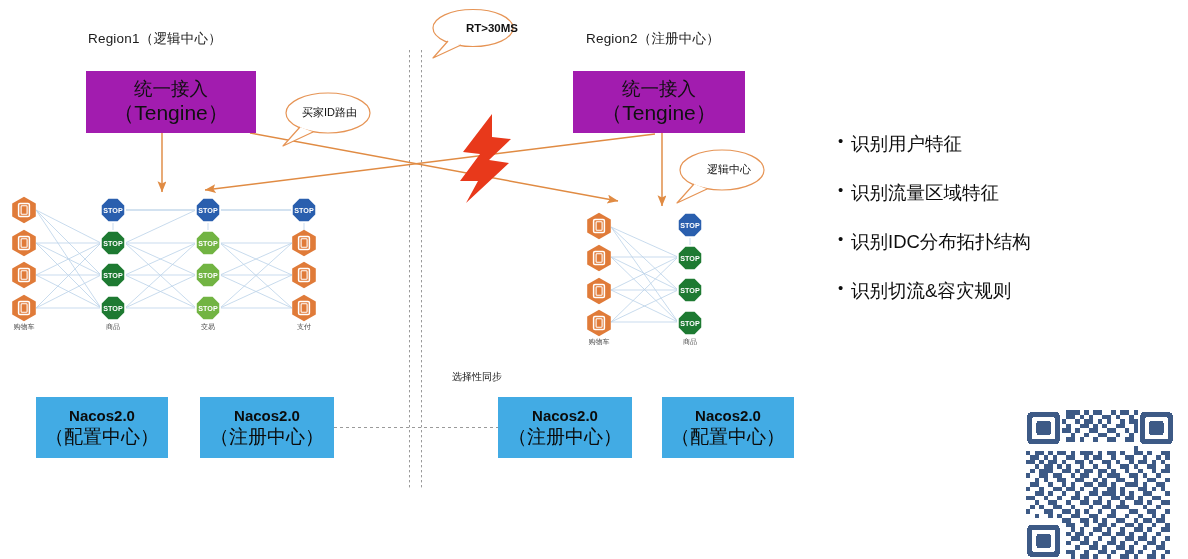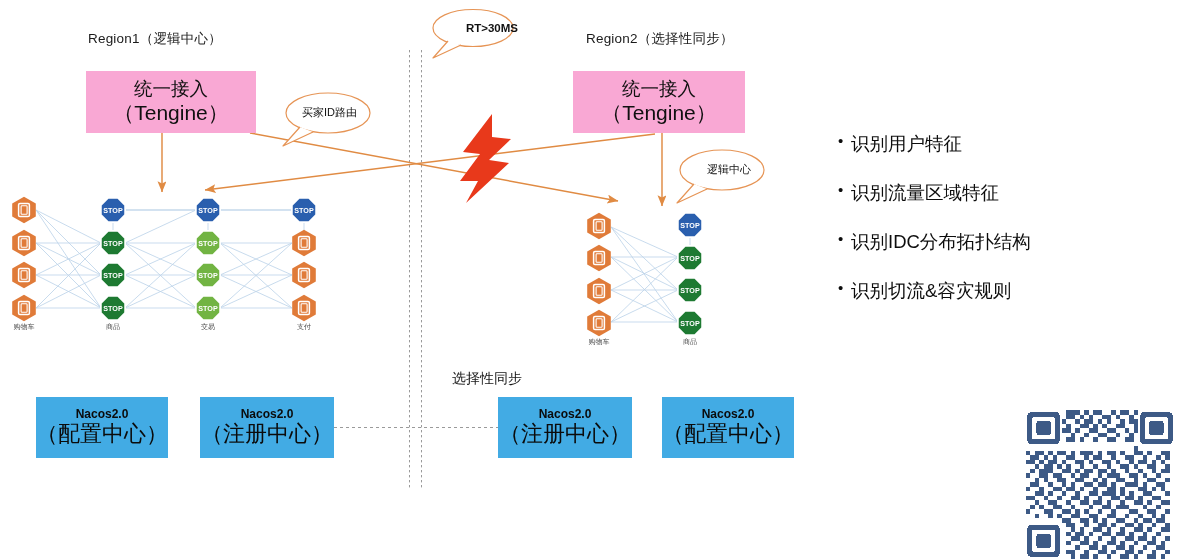--- a/index.html
+++ b/index.html
@@ -11,52 +11,52 @@
   svg.layer{position:absolute;left:0;top:0;width:1188px;height:559px;pointer-events:none;}
 
   
   .region-title{
     position:absolute;font-size:13.5px;color:#1a1a1a;white-space:nowrap;
     letter-spacing:0.2px;
   }
 
   
   .tengine{
-    position:absolute;background:#f9a8d4;display:flex;flex-direction:column;
+    position:absolute;background:#a21caf;display:flex;flex-direction:column;
     align-items:center;justify-content:center;color:#101010;line-height:1.22;
     font-size:18px;font-weight:400;
   }
   .tengine .l1{font-size:18.5px;}
   .tengine .l2{font-size:21px;}
 
   
   .nacos{
     position:absolute;background:#42ABE4;display:flex;flex-direction:column;
     align-items:center;justify-content:center;color:#0b0b0b;line-height:1.22;
     font-size:17px;
   }
-  .nacos .l1{font-weight:bold;font-size:12px;}
-  .nacos .l2{font-size:22px;text-align:center;}
+  .nacos .l1{font-weight:bold;font-size:15px;}
+  .nacos .l2{font-size:19px;text-align:center;}
 
   
   .node-label{
     position:absolute;font-size:7px;color:#4a4a4a;white-space:nowrap;
     text-align:center;transform:translateX(-50%);
   }
 
   
   .callout-text{
     position:absolute;font-size:11px;color:#111;text-align:right;
     line-height:1.22;white-space:normal;transform:translate(-50%,-50%);
   }
   .callout-text.bold{font-weight:bold;font-size:11.5px;white-space:nowrap;}
 
   
   .sync-label{
-    position:absolute;font-size:14px;color:#161616;white-space:nowrap;
+    position:absolute;font-size:10px;color:#161616;white-space:nowrap;
   }
 
   
   .bullets{position:absolute;left:838px;top:132px;width:300px;}
   .bullet{
     display:flex;align-items:flex-start;margin-bottom:26px;
     font-size:18.5px;color:#0d0d0d;line-height:1.25;
   }
   .bullet .dot{
     width:13px;flex:0 0 13px;font-size:15px;line-height:1.25;color:#0d0d0d;
@@ -250,21 +250,21 @@
       <path d="M300 127 L283 146 L313 132" fill="#ffffff" stroke="#E69455" stroke-width="1.2" stroke-linejoin="round"></path>
     </g>
 
     <g>
       <ellipse cx="722" cy="170" rx="42" ry="20" fill="#ffffff" stroke="#E69455" stroke-width="1.2"></ellipse>
       <path d="M694 184 L677 203 L707 189" fill="#ffffff" stroke="#E69455" stroke-width="1.2" stroke-linejoin="round"></path>
     </g>
   </svg>
 
   <div class="region-title" style="left:88px;top:30px;">Region1（逻辑中心）</div>
-  <div class="region-title" style="left:586px;top:30px;">Region2（选择性同步）</div>
+  <div class="region-title" style="left:586px;top:30px;">Region2（注册中心）</div>
 
   <div class="tengine" style="left:86px;top:71px;width:170px;height:62px;">
     <span class="l1">统一接入</span>
     <span class="l2">（Tengine）</span>
   </div>
   <div class="tengine" style="left:573px;top:71px;width:172px;height:62px;">
     <span class="l1">统一接入</span>
     <span class="l2">（Tengine）</span>
   </div>
 

